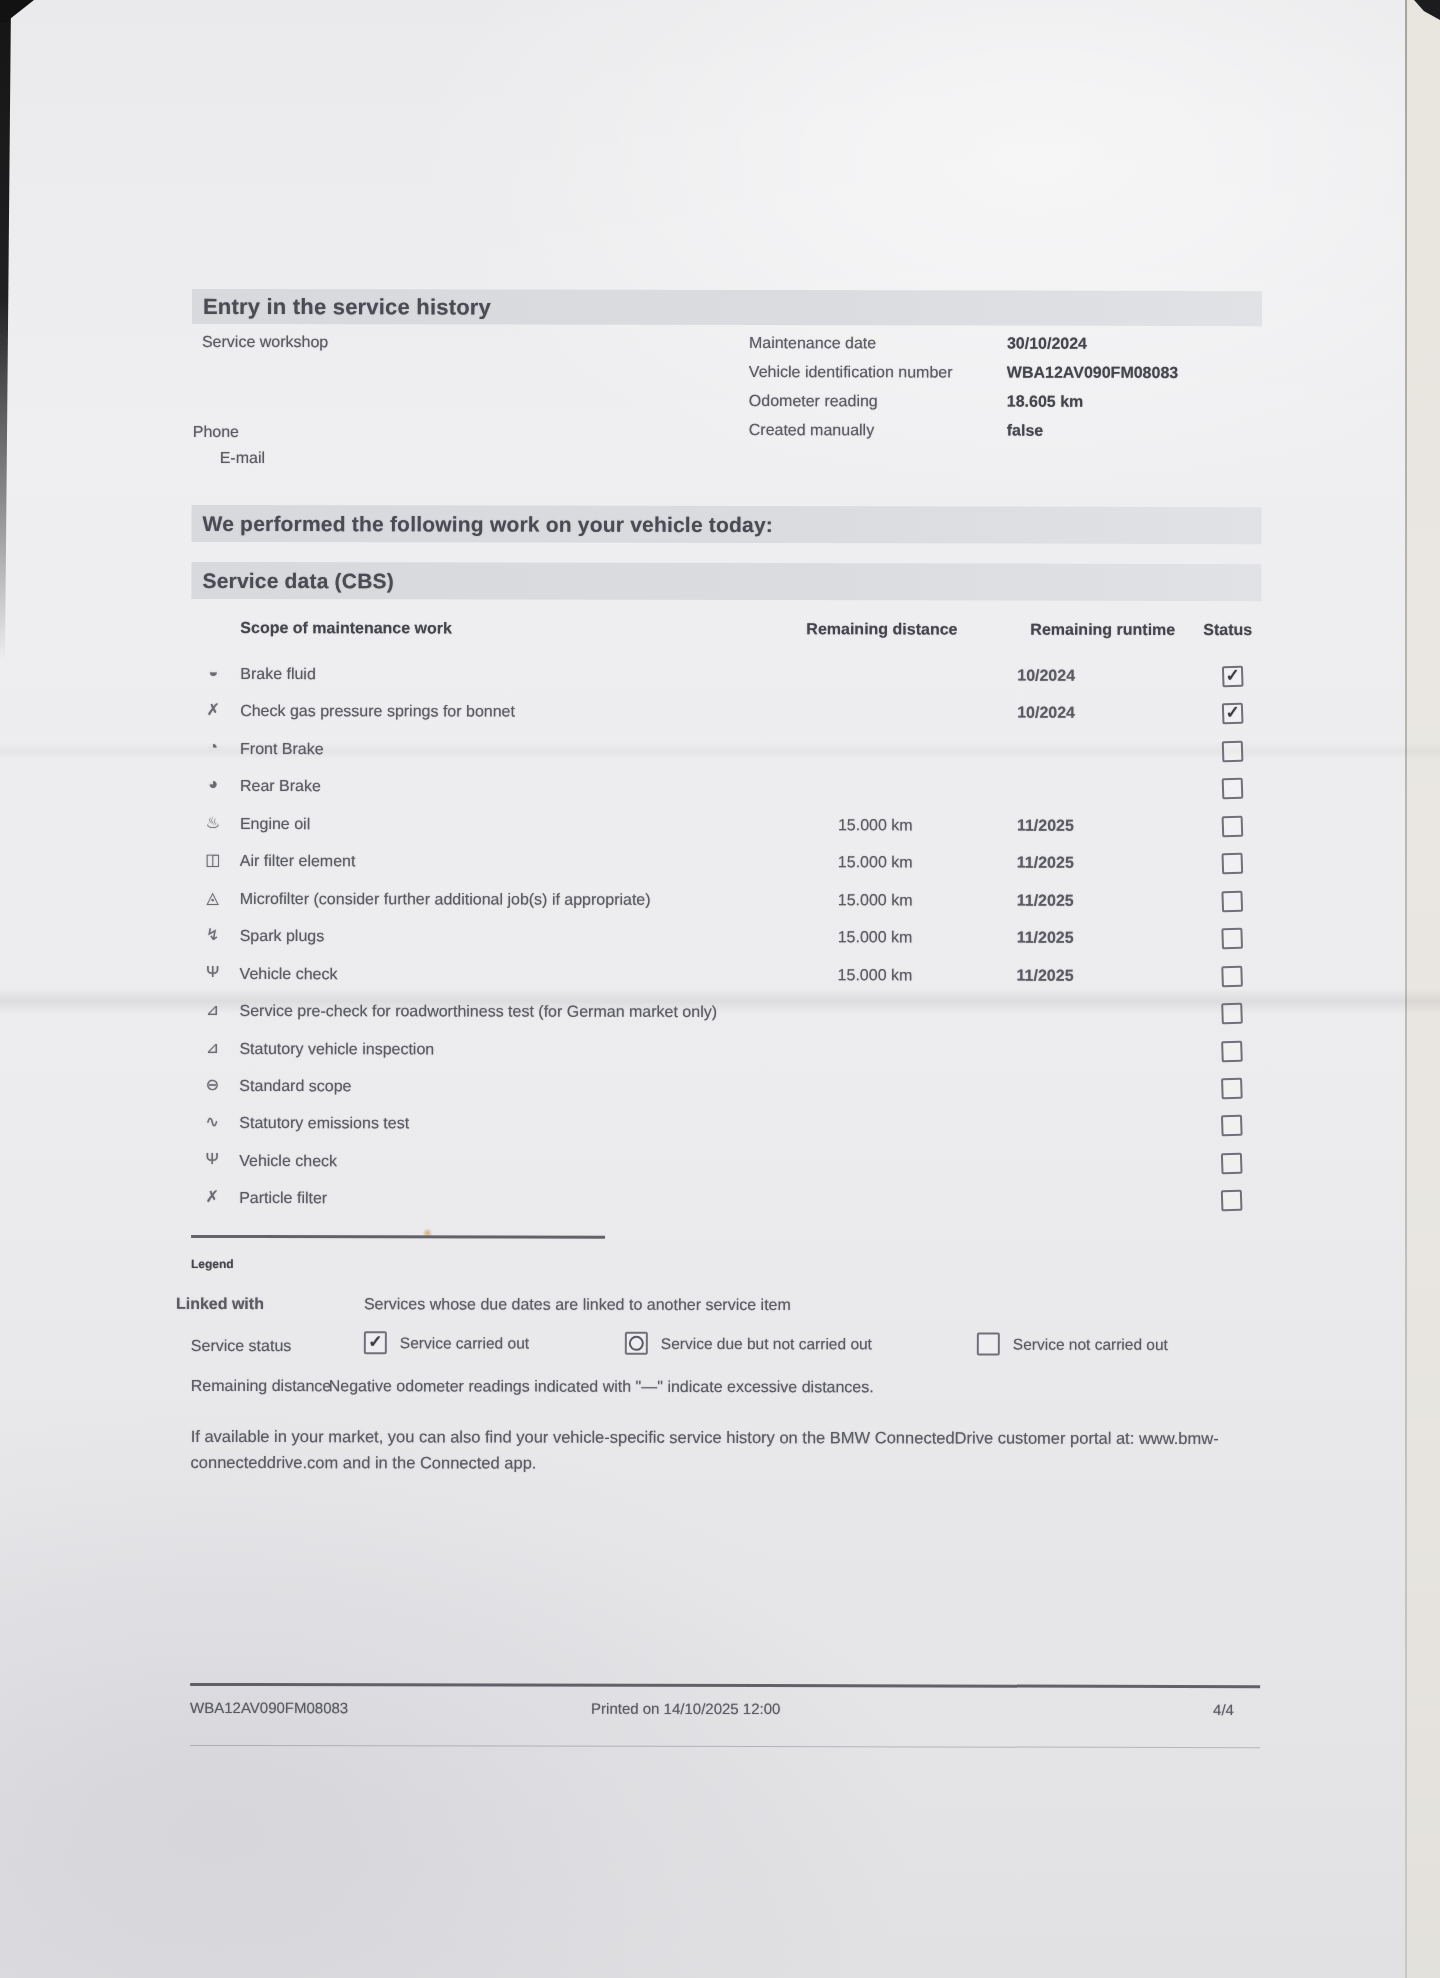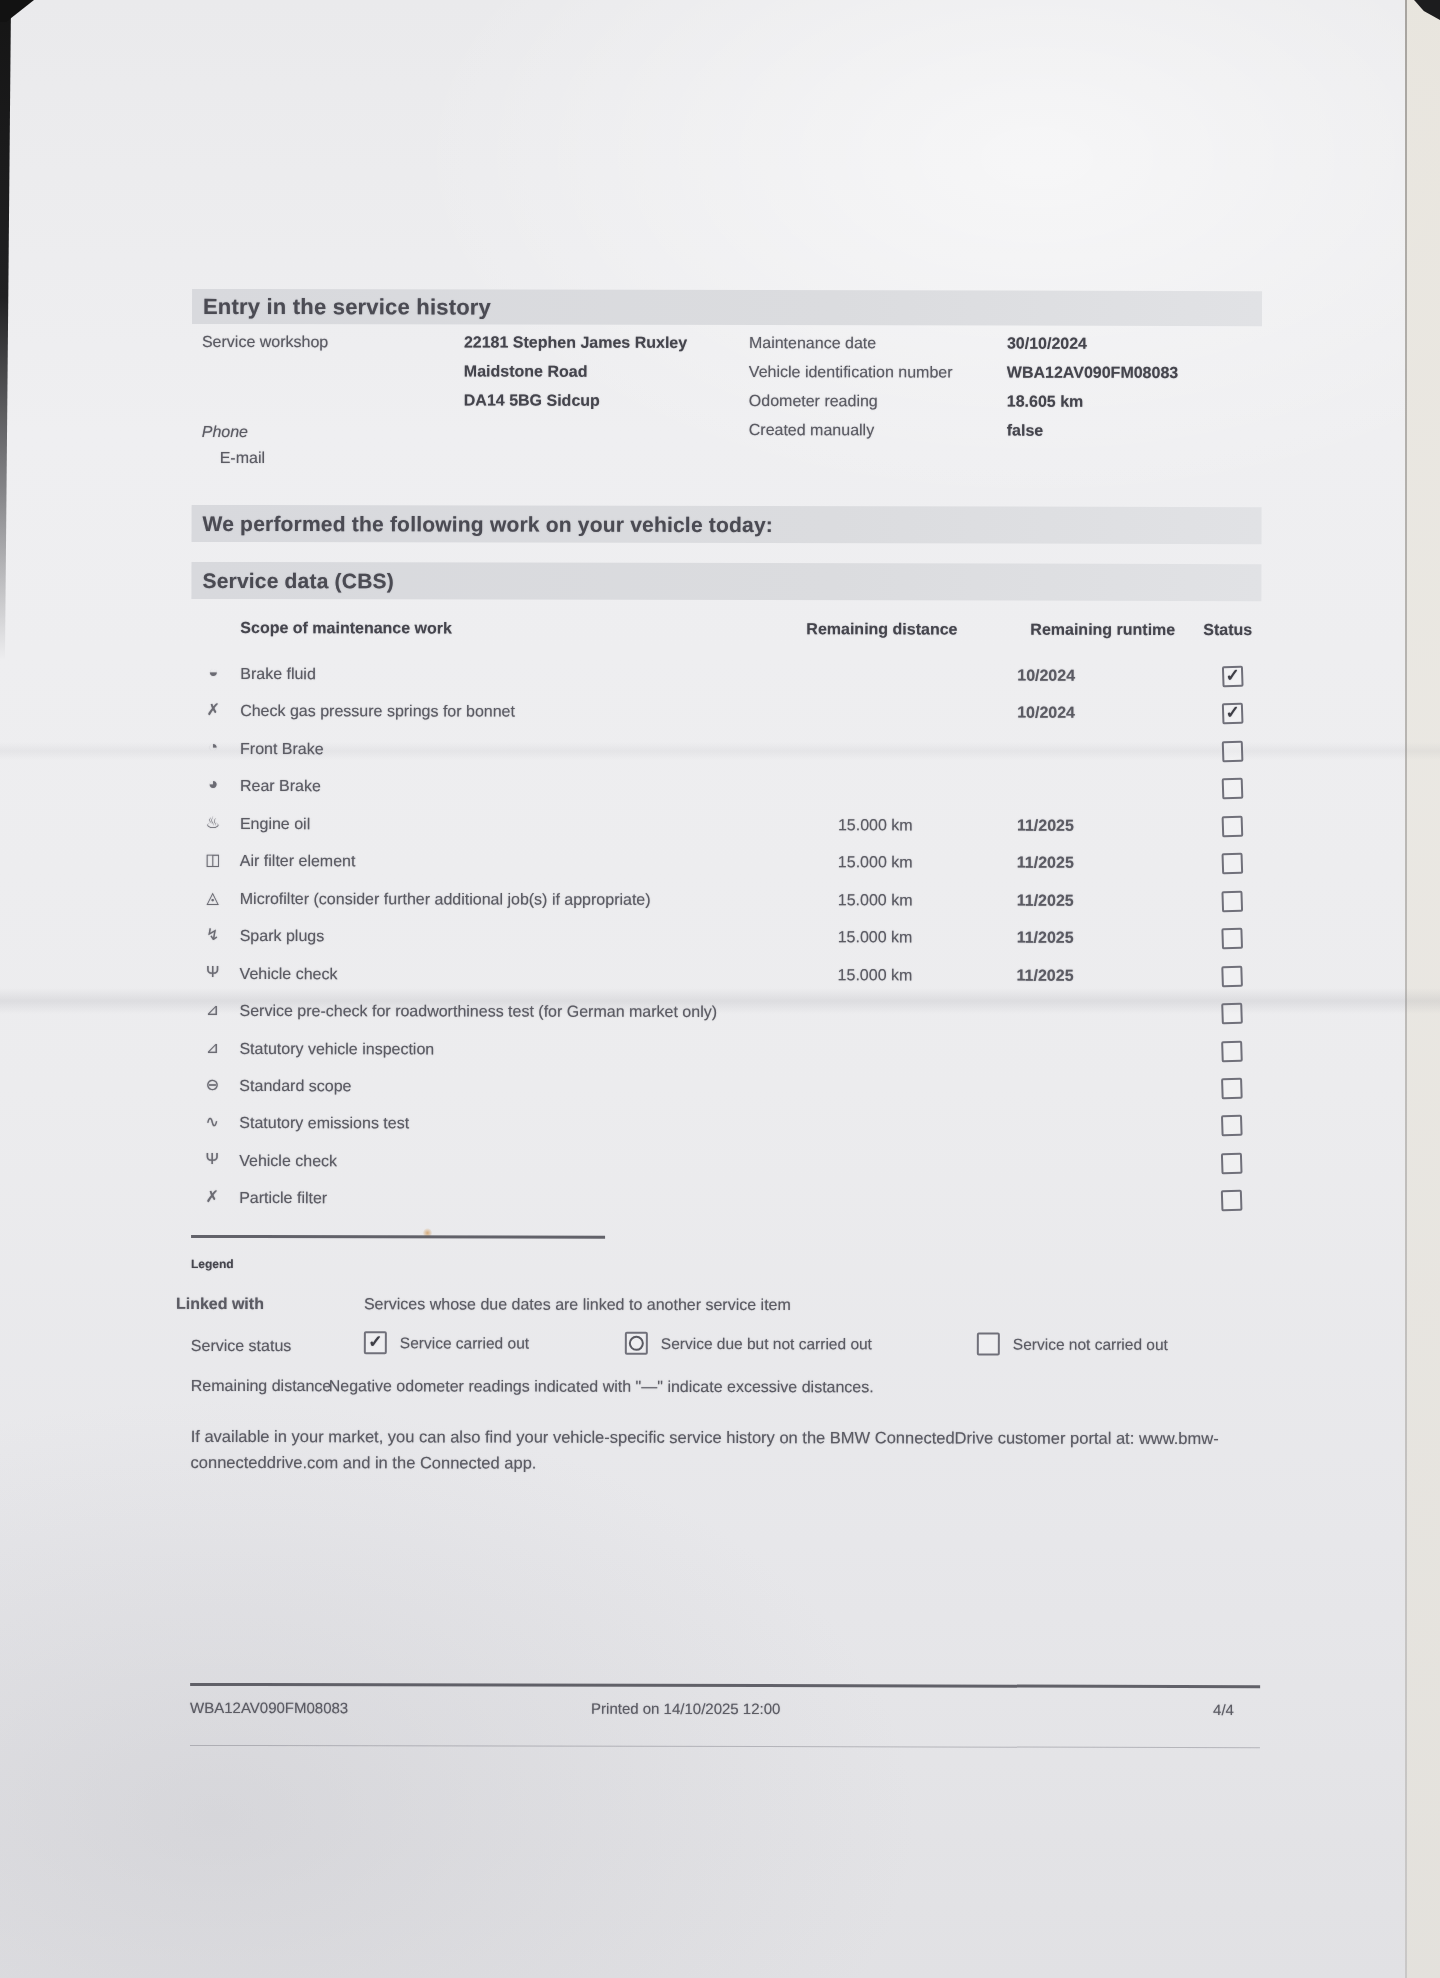--- a/index.html
+++ b/index.html
@@ -82,26 +82,21 @@
   <div class="abs crease1"></div>
   <div class="abs stain"></div>
 
   <div class="content blurry">
 
     <div class="abs bar bar1">
       <span>Entry in the service history</span>
     </div>
 
     <div class="abs lbl" style="left:201px;top:334px;">Service workshop</div>
-    <div class="abs addr val" style="left:463px;top:334px;">
-        <div>22181 Stephen James Ruxley</div>
-        <div>Maidstone Road</div>
-        <div>DA14 5BG Sidcup</div>
-      </div>
-    <div class="abs lbl" style="left:201px;top:424px;font-style:italic;">Phone</div>
+    <div class="abs lbl" style="left:192px;top:424px;">Phone</div>
     <div class="abs lbl" style="left:219px;top:450px;">E-mail</div>
     <div class="abs" style="left:748px;top:334px;width:520px;">
         <div class="det-row">
           <span class="lbl">Maintenance date</span>
           <span class="val">30/10/2024</span>
         </div>
         <div class="det-row">
           <span class="lbl">Vehicle identification number</span>
           <span class="val">WBA12AV090FM08083</span>
         </div>

